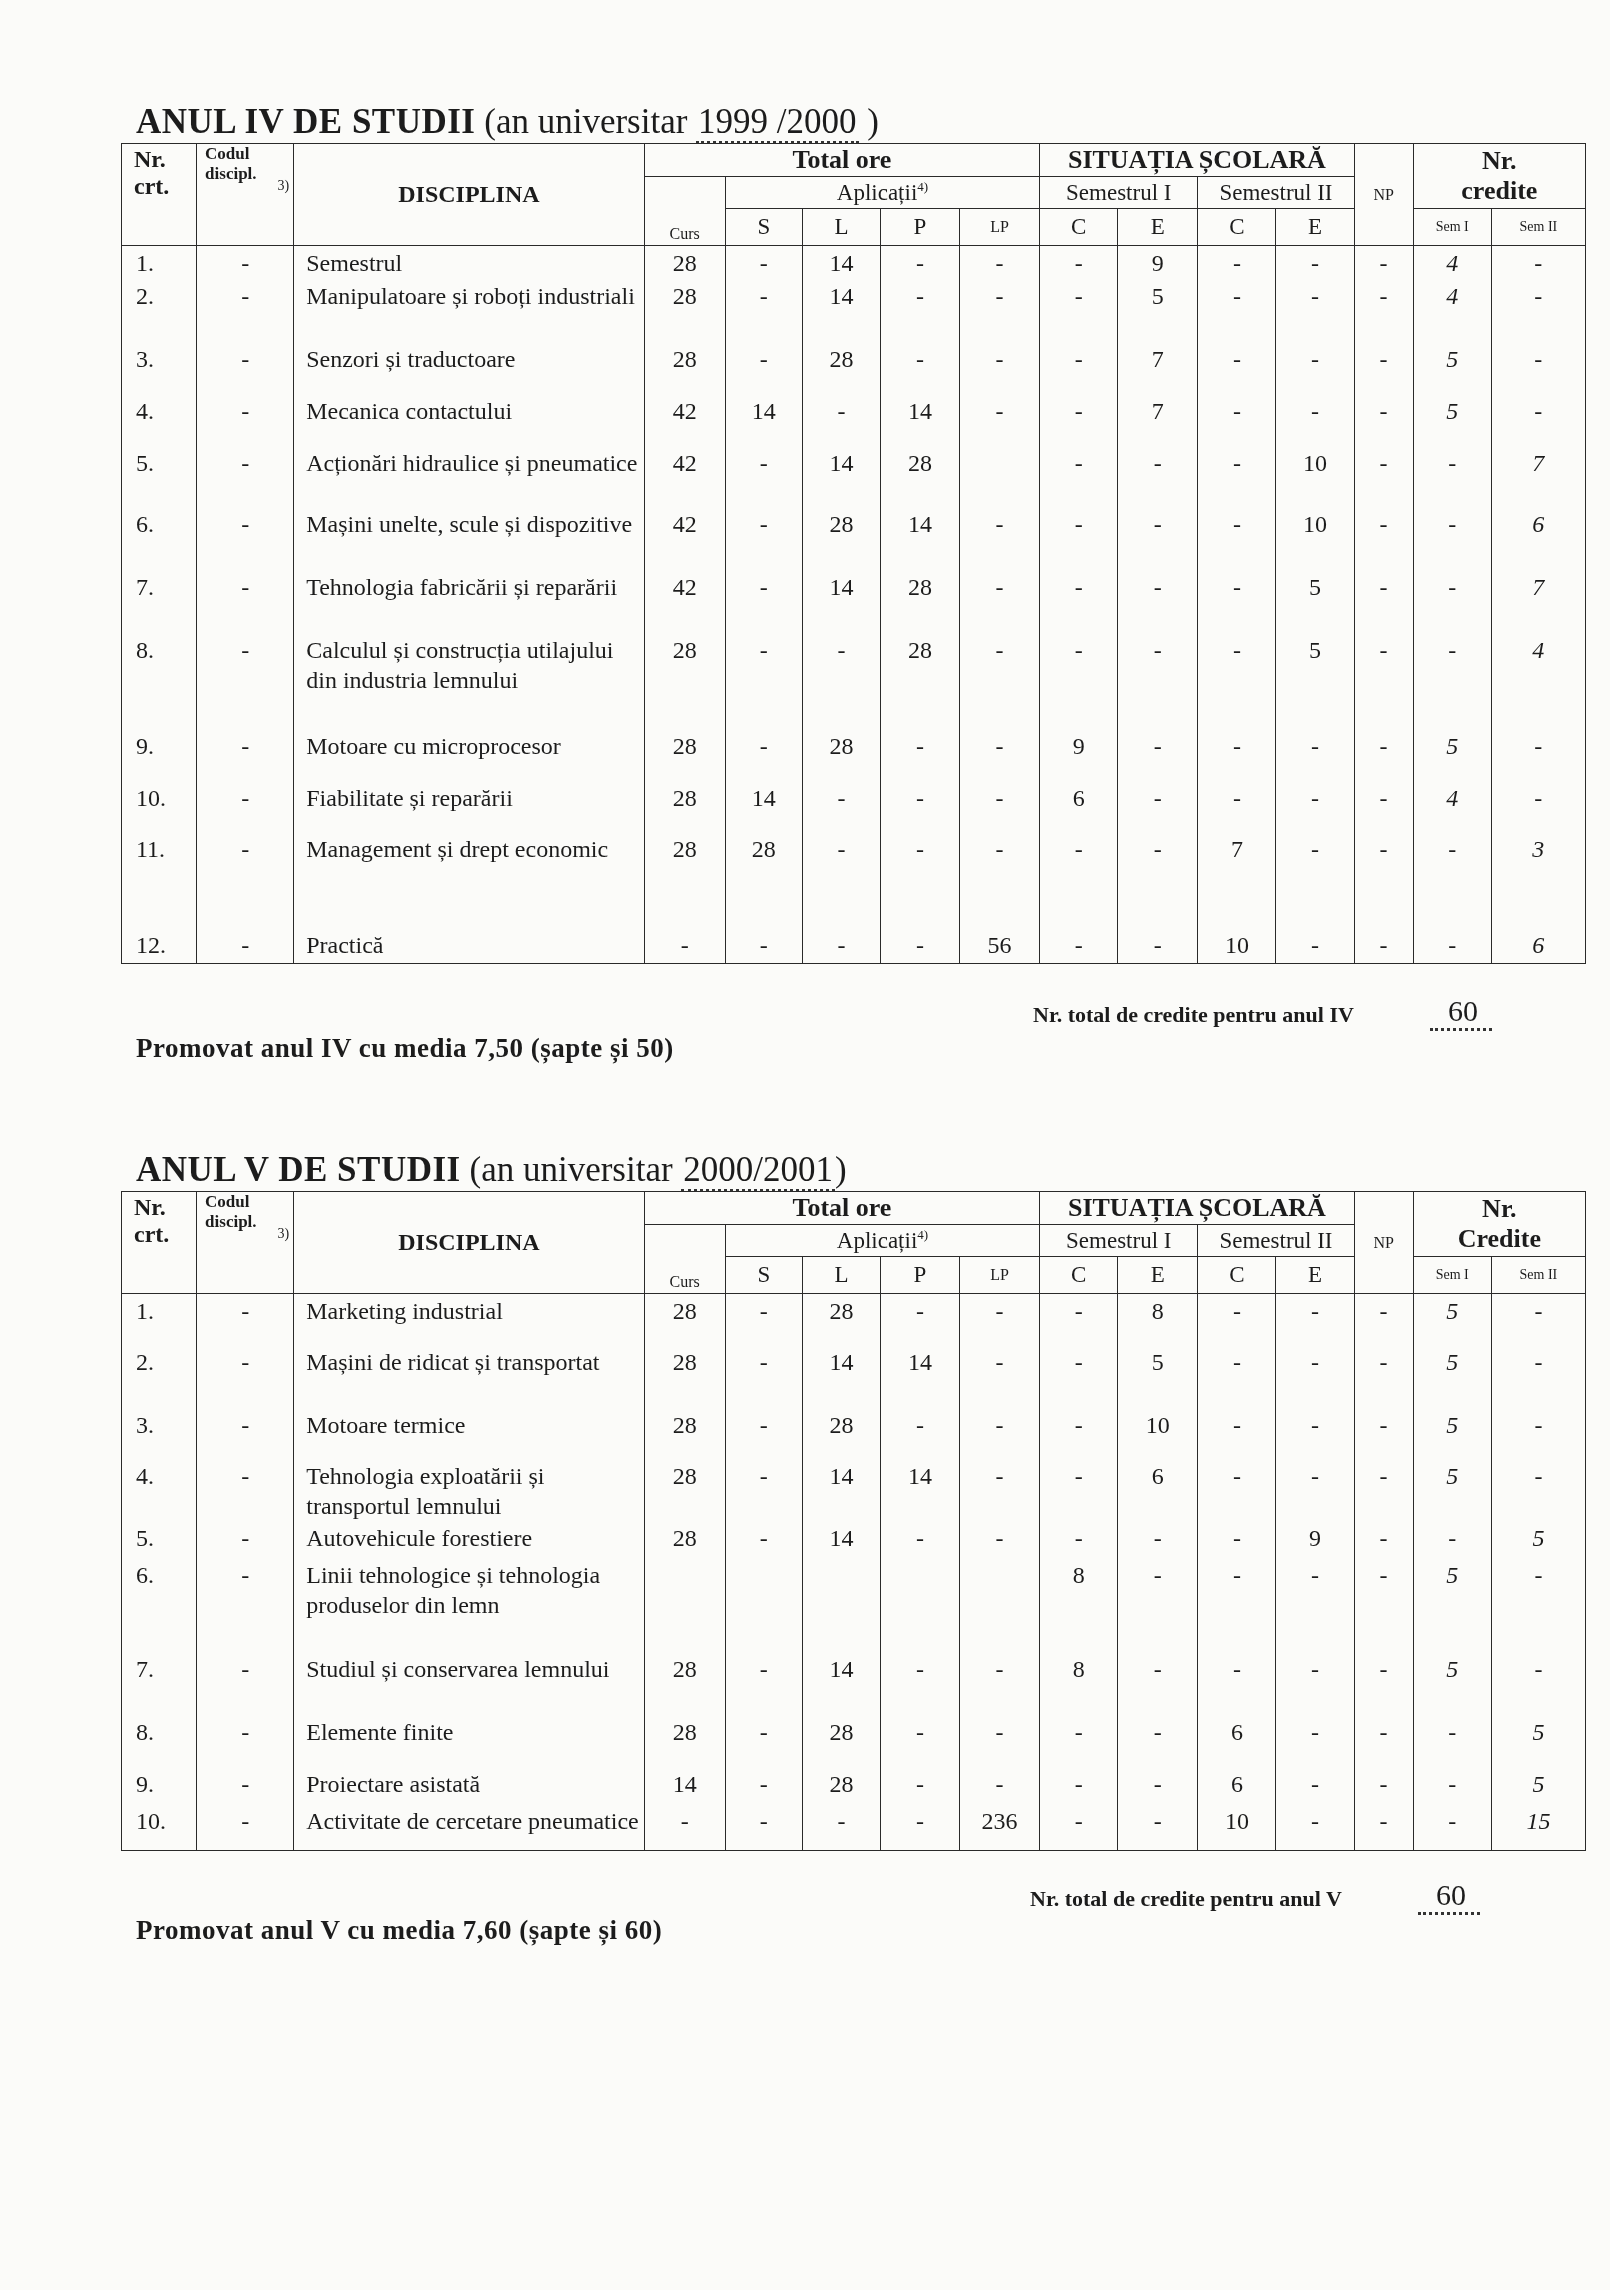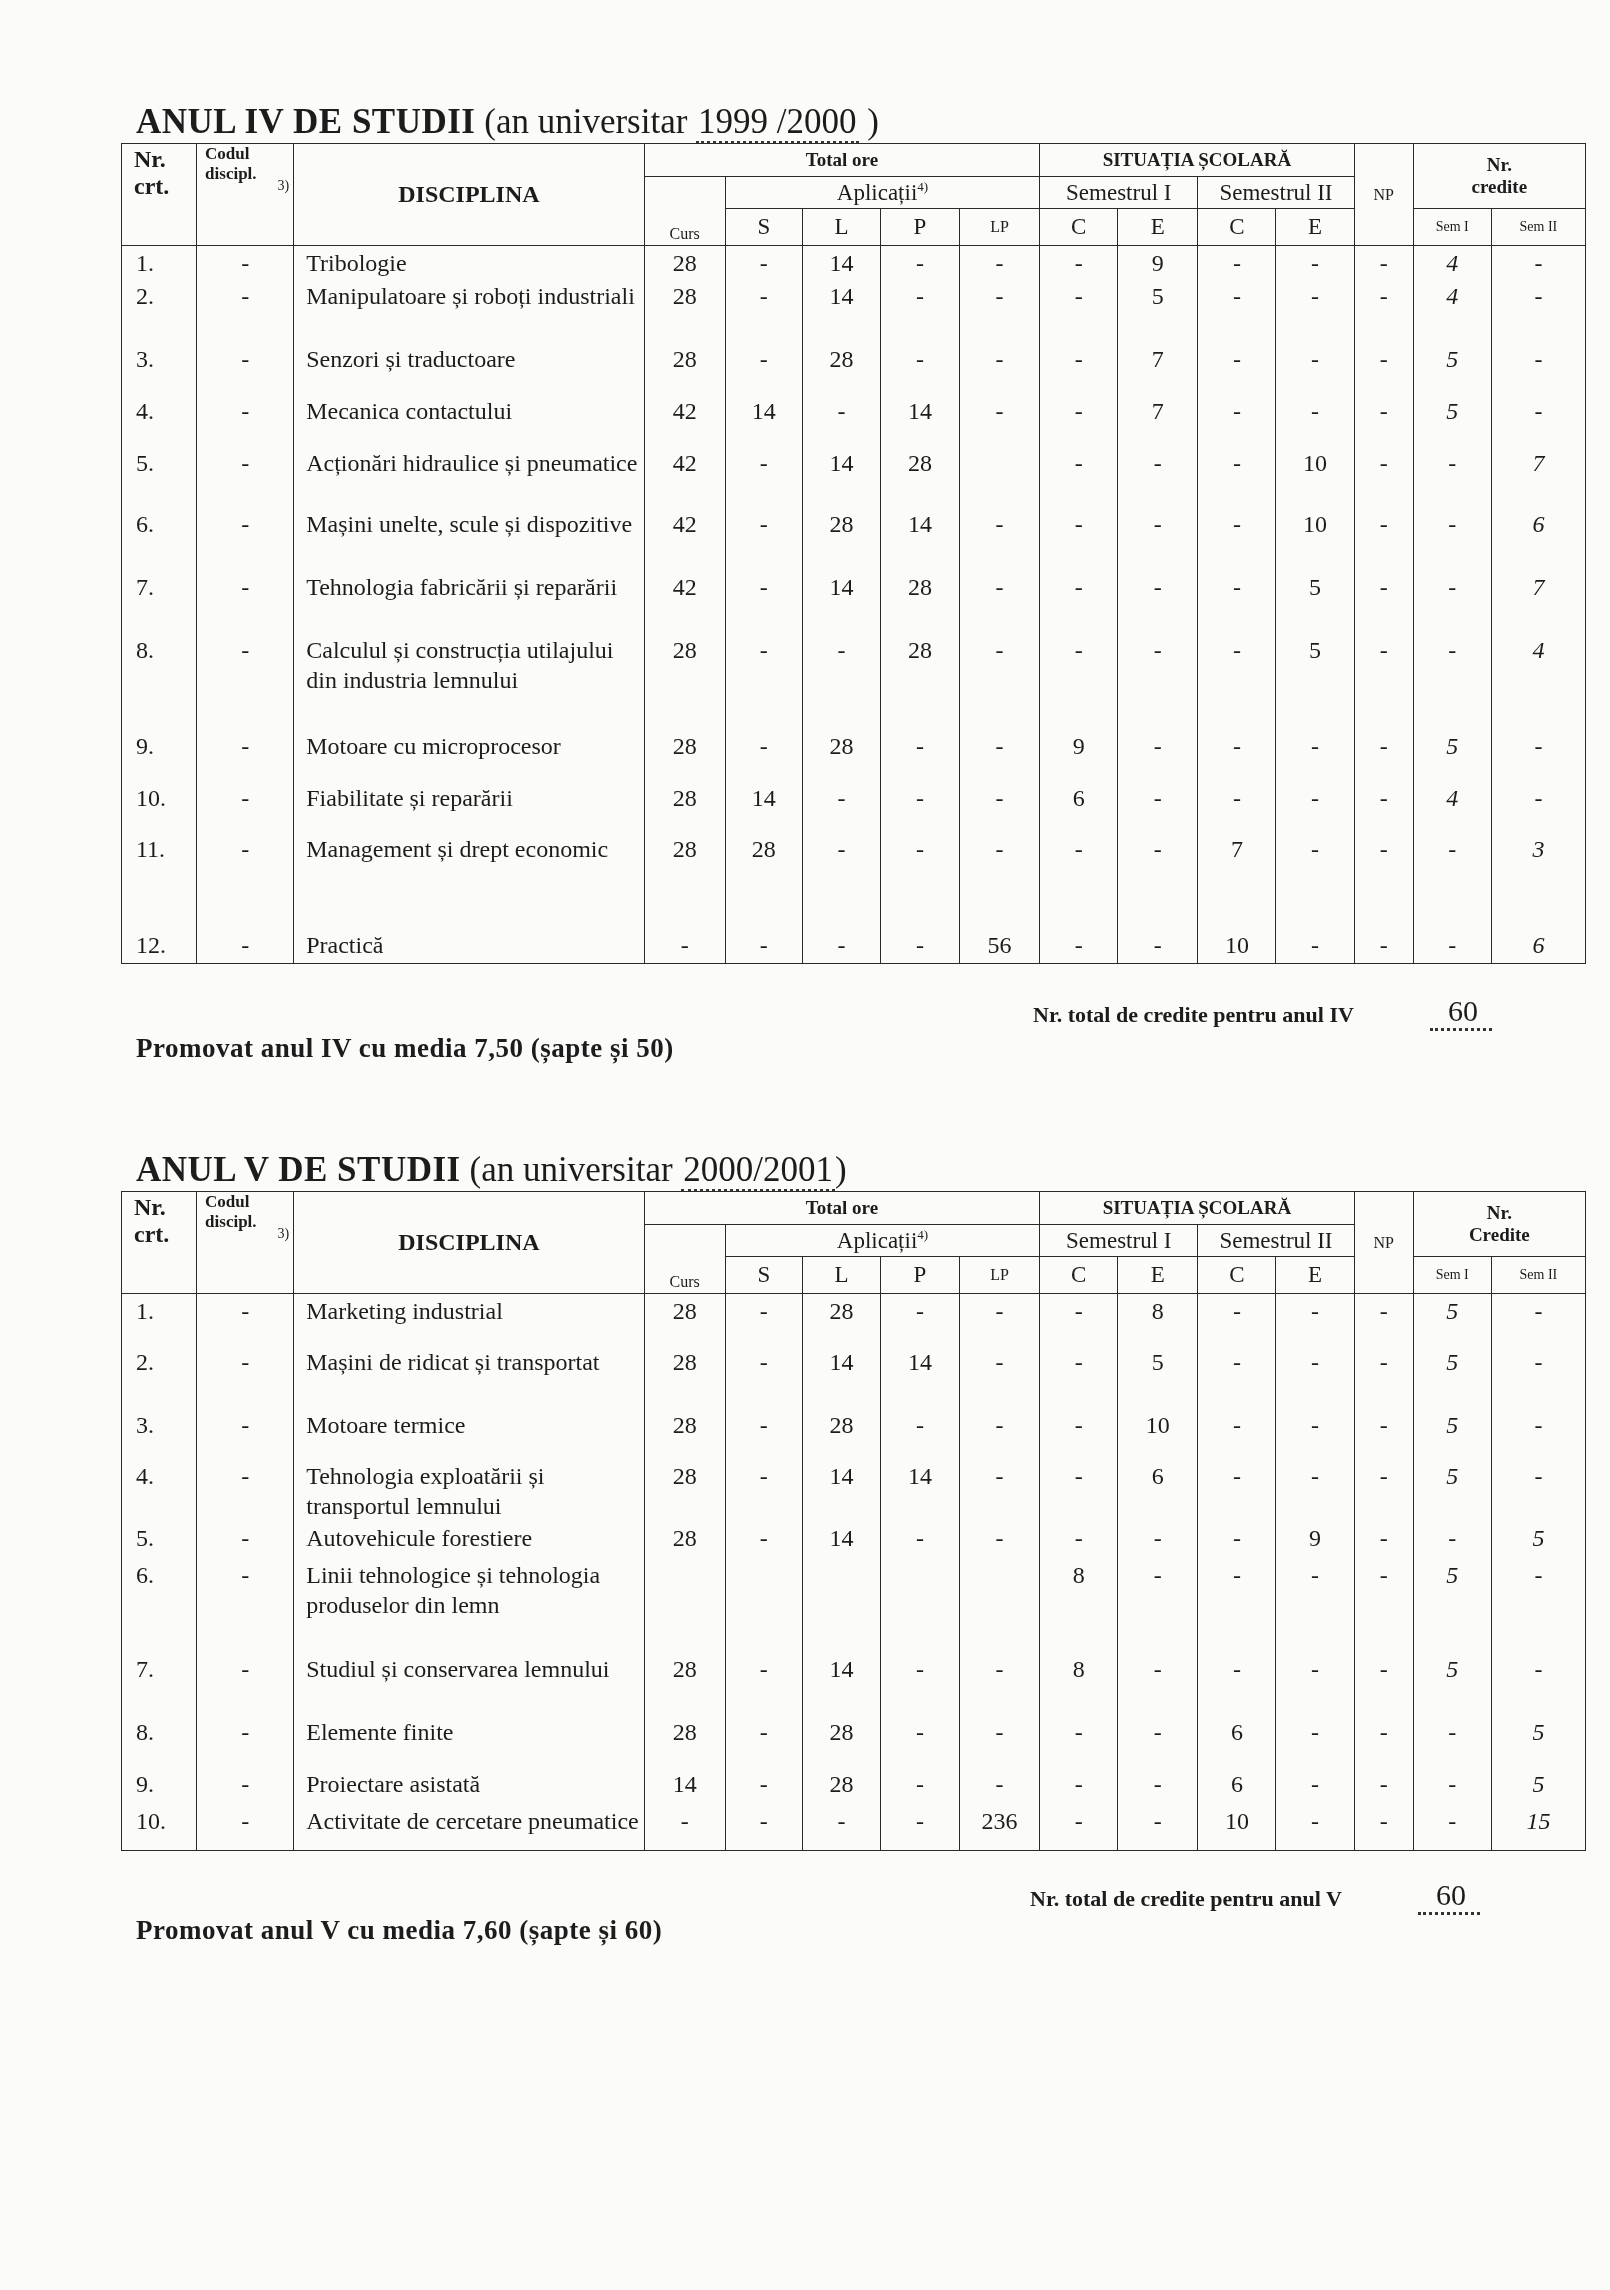--- a/index.html
+++ b/index.html
@@ -4,21 +4,21 @@
 <style>
   html,body{margin:0;padding:0;}
   body{width:1611px;height:2291px;background:#fbfbf9;position:relative;overflow:hidden;
        font-family:"Liberation Serif","DejaVu Serif",serif;color:#1c1c1c;}
   .title{position:absolute;left:136px;font-size:35px;white-space:nowrap;text-align:right;}
   .title b{font-weight:bold;letter-spacing:0.5px;}
   .title .yr{border-bottom:3px dotted #333;padding:0 2px;}
   table.grid{position:absolute;left:121px;width:1465px;border-collapse:collapse;table-layout:fixed;}
   table.grid td, table.grid th{border:1.5px solid #2a2a2a;padding:0;font-weight:normal;vertical-align:top;}
   table.grid th{vertical-align:middle;text-align:center;}
-  .h-big{font-weight:bold !important;font-size:19px;}
+  .h-big{font-weight:bold !important;font-size:26px;}
   .h-med{font-size:23px;}
   .h-small{font-size:16px;}
   .h-bold-small{font-weight:bold !important;font-size:17px;text-align:left !important;padding-left:8px !important;vertical-align:top !important;}
   .h-nr{font-weight:bold !important;font-size:24px;text-align:left !important;padding-left:12px !important;vertical-align:top !important;padding-top:2px !important;}
   .sup{font-size:13px;vertical-align:super;}
   .cell-num{text-align:left;padding-left:14px !important;}
   .cell-code{text-align:center;}
   .cell-name{text-align:left;padding-left:12px !important;}
   .cell-val{text-align:center;}
   .cred{font-style:italic;}
@@ -85,21 +85,21 @@
       <th class="h-med">C</th>
       <th class="h-med">E</th>
       <th class="h-small" style="font-size:14px">Sem I</th>
       <th class="h-small" style="font-size:14px">Sem II</th>
     </tr>
   </thead>
   <tbody>
       <tr style="height: 35px;">
         <td class="cell-num">1.</td>
         <td class="cell-code">-</td>
-        <td class="cell-name">Tribologie</td>
+        <td class="cell-name">Semestrul</td>
         <td class="cell-val">28</td>
         <td class="cell-val">-</td>
         <td class="cell-val">14</td>
         <td class="cell-val">-</td>
         <td class="cell-val">-</td>
         <td class="cell-val">-</td>
         <td class="cell-val">9</td>
         <td class="cell-val">-</td>
         <td class="cell-val">-</td>
         <td class="cell-val">-</td>

